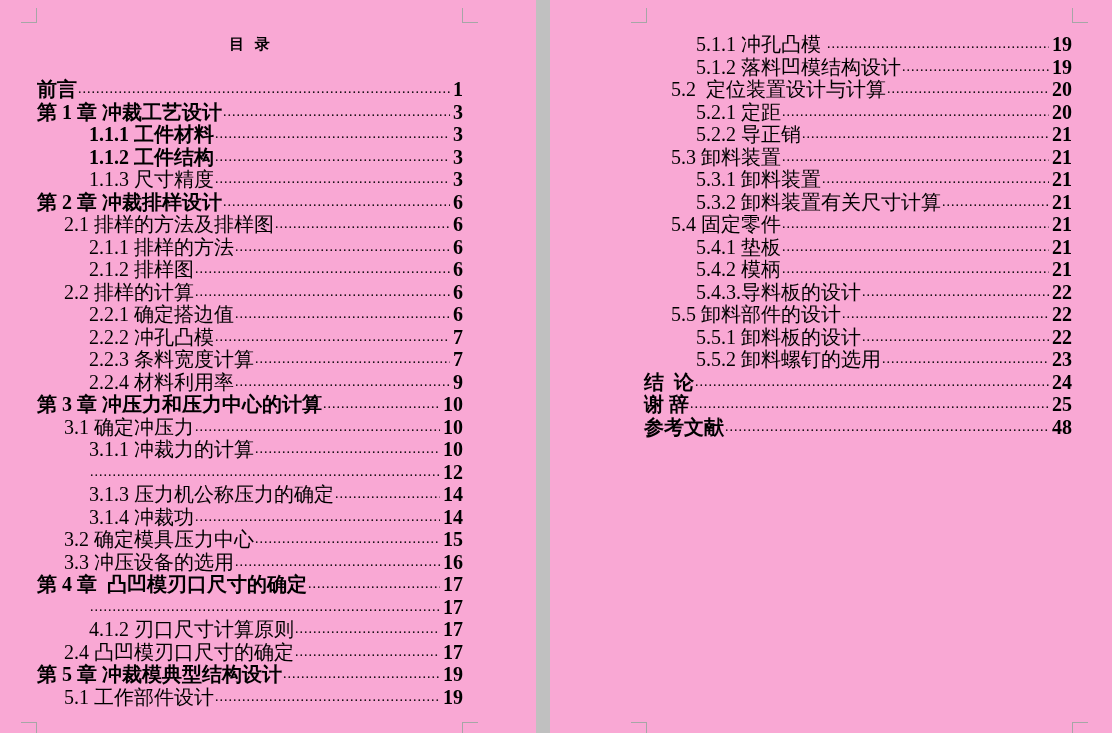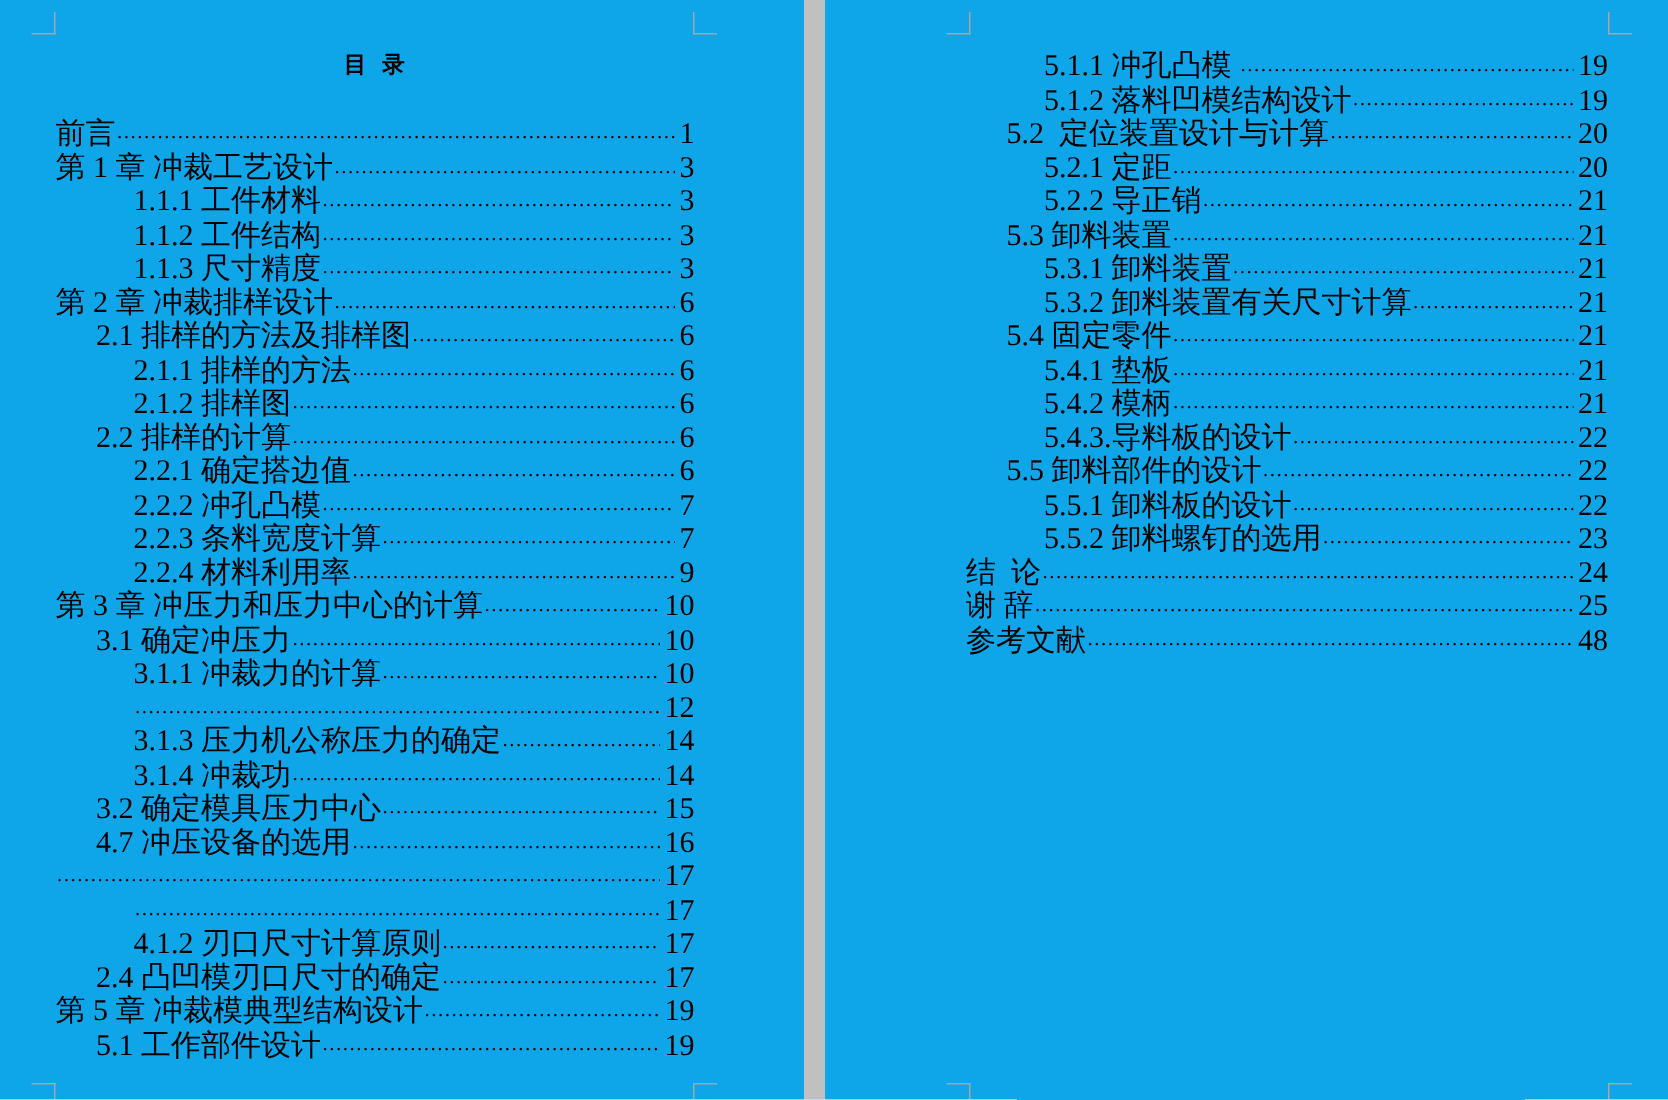--- a/index.html
+++ b/index.html
@@ -9,21 +9,21 @@
     background: #ffffff;
     font-family: "Liberation Serif", "DejaVu Serif", serif;
     color: #000000;
   }
   .doc-view {
     display: flex;
     width: 1112px; height: 733px;
   }
   .page {
     position: relative;
-    background: #0ea5e9;
+    background: #f9a8d4;
     height: 733px;
     overflow: hidden;
   }
   .page-left  { width: 536px; }
   .page-divider { width: 14px; background: #c0c0c0; height: 733px; }
   .page-right { flex: 1 1 auto; }
 
   
   .crop { position: absolute; width: 16px; height: 15px; }
   .crop.tl { border-right: 1px solid #a6a6a6; border-bottom: 1px solid #a6a6a6; }
@@ -56,35 +56,35 @@
 
   .toc-entry {
     display: flex;
     align-items: flex-end;
     height: 22.5px;
     line-height: 22.5px;
     font-size: 20px;
   }
   .toc-entry.lvl2 { padding-left: 27px; }
   .toc-entry.lvl3 { padding-left: 52px; }
-  .toc-entry.bold .label { font-weight: normal; margin-top: 41px; }
+  .toc-entry.bold .label { font-weight: bold; margin-top: 41px; }
   .label { white-space: pre; flex: 0 0 auto; }
   .leader {
     flex: 1 1 auto;
     overflow: hidden;
     white-space: nowrap;
     margin-left: 1px;
     margin-right: 3px;
   }
   .leader::after {
     content: "....................................................................................................................................................................................";
     letter-spacing: 1px;
     font-size: 14px;
   }
-  .pagenum { flex: 0 0 auto; white-space: pre; text-align: right; }
+  .pagenum { flex: 0 0 auto; white-space: pre; text-align: right; font-weight: bold; }
 </style>
 </head>
 <body>
 
 <div class="doc-view">
 
   <div class="page page-left">
     <div class="crop tl"></div>
     <div class="crop tr"></div>
     <div class="crop bl"></div>
@@ -190,25 +190,26 @@
             <span class="label">3.1.4 冲裁功</span>
             <span class="leader"></span>
             <span class="pagenum">14</span>
           </div>
           <div class="toc-entry lvl2">
             <span class="label">3.2 确定模具压力中心</span>
             <span class="leader"></span>
             <span class="pagenum">15</span>
           </div>
           <div class="toc-entry lvl2">
-            <span class="label">4.7 冲压设备的选用</span>
+            <span class="label">3.3 冲压设备的选用</span>
             <span class="leader"></span>
             <span class="pagenum">16</span>
           </div>
           <div class="toc-entry lvl1 bold">
+            <span class="label">第 4 章  凸凹模刃口尺寸的确定</span>
             <span class="leader"></span>
             <span class="pagenum">17</span>
           </div>
           <div class="toc-entry lvl3">
             <span class="leader"></span>
             <span class="pagenum">17</span>
           </div>
           <div class="toc-entry lvl3">
             <span class="label">4.1.2 刃口尺寸计算原则</span>
             <span class="leader"></span>

